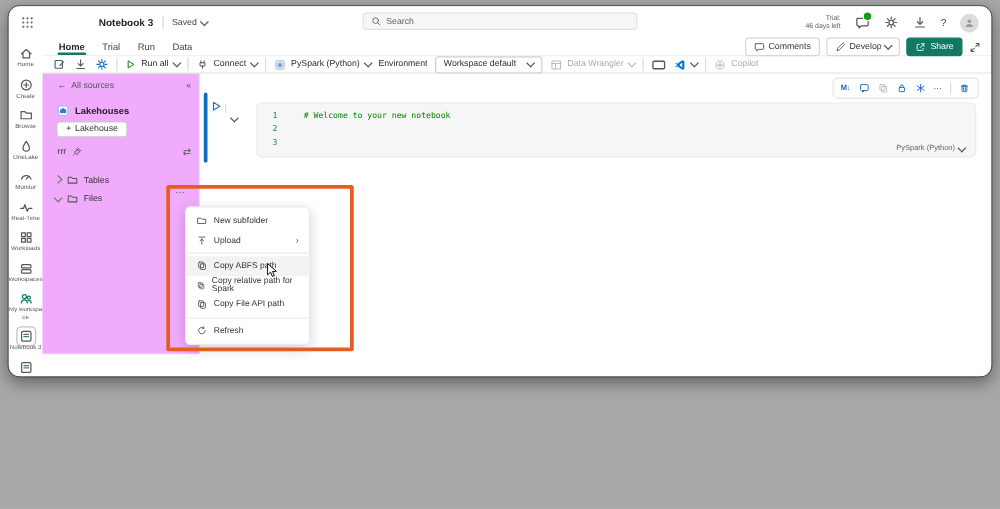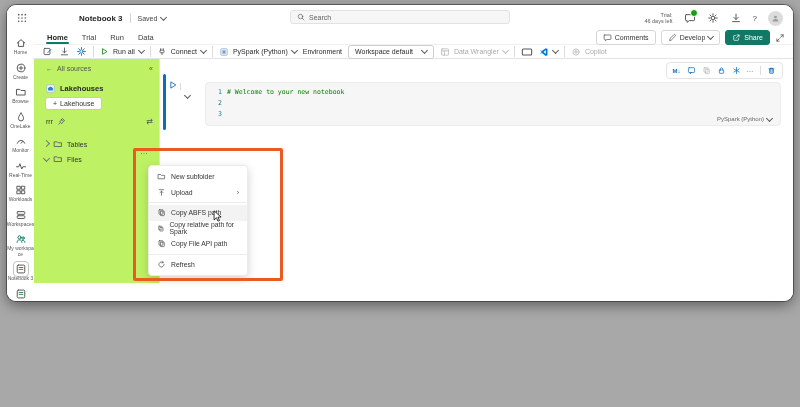--- a/index.html
+++ b/index.html
@@ -41,34 +41,34 @@
   .disabled .chev{border-color:#bfbfbf;}
   
   .rail{position:absolute;left:0;top:25px;width:27px;bottom:0;display:flex;flex-direction:column;align-items:center;padding-top:7px;box-sizing:border-box;background:#fff;}
   .ritem{display:flex;flex-direction:column;align-items:center;width:27px;margin-bottom:6px;flex:none;}
   .rlabel{font-size:5px;color:#585858;margin-top:1px;width:27px;display:flex;justify-content:center;overflow:hidden;text-align:center;line-height:5.5px;}
   .rlabel span{white-space:nowrap;}
   .rlabel.wrap span{white-space:normal;word-break:break-all;}
   .selbox{outline:1px solid #c2c2c2;outline-offset:1px;border-radius:2px;}
   .railmore{margin-top:auto;margin-bottom:10px;font-size:8px;color:#585858;letter-spacing:1px;}
   
-  .explorer{position:absolute;left:27px;top:54px;width:126px;bottom:18px;border-right:1px solid #e2e2e2;background:#bef264;box-sizing:border-box;font-size:7px;color:#333;}
+  .explorer{position:absolute;left:27px;top:54px;width:126px;bottom:18px;border-right:1px solid #e2e2e2;background:#f0abfc;box-sizing:border-box;font-size:7px;color:#333;}
   .exrow{position:absolute;display:flex;align-items:center;gap:4px;}
   .addbtn{position:absolute;left:11px;top:38px;border:1px solid #c8c8c8;border-radius:3px;padding:2px 7px;display:flex;align-items:center;gap:3px;font-size:7px;color:#333;background:#fff;}
   .exmore{position:absolute;left:106px;top:88px;font-size:8px;color:#555;letter-spacing:1px;}
   
   .editor{position:absolute;left:153px;top:54px;right:0;bottom:0;background:#fff;}
   .cellbar{position:absolute;left:3px;top:15px;width:3px;height:56px;background:#0F6CBD;border-radius:2px;}
   .minitb{position:absolute;right:10px;top:3px;height:15px;display:flex;align-items:center;gap:6px;border:1px solid #e4e4e4;border-radius:4px;background:#fff;padding:0 6px;}
   .mdglyph{font-size:6px;font-weight:700;color:#0F6CBD;}
   .cellmore{font-size:7px;color:#0F6CBD;letter-spacing:.5px;margin-top:-3px;}
   .codeblock{position:absolute;left:45px;top:23px;right:12px;height:44px;background:#f6f6f6;border:1px solid #ebebeb;border-radius:4px;padding-top:4px;box-sizing:border-box;}
   .cline{display:flex;font-family:"DejaVu Sans Mono",monospace;font-size:6.5px;line-height:11px;}
   .lnum{width:16px;text-align:right;color:#237893;flex:none;}
-  .ccode{margin-left:5px;color:#008000;white-space:pre;}
+  .ccode{margin-left:21px;color:#008000;white-space:pre;}
   .kernel{position:absolute;right:8px;bottom:3px;display:flex;align-items:center;gap:3px;font-size:6px;color:#666;}
   
   .ctxmenu{position:absolute;left:141px;top:160px;width:100px;background:#fff;border:1px solid #ececec;border-radius:4px;box-shadow:0 3px 10px rgba(0,0,0,.18);padding:3px 0;z-index:5;box-sizing:border-box;}
   .mi{height:15.5px;display:flex;align-items:center;gap:5px;padding:0 8px;font-size:6.8px;color:#333;position:relative;}
   .mi.hovered{background:#f3f3f3;}
   .msep{height:1px;background:#ececec;margin:2px 0;}
   .subchev{margin-left:auto;color:#555;font-size:7px;}
   .cursor{position:absolute;left:64px;top:5px;z-index:6;}
   
   .hilite{position:absolute;left:126px;top:143px;width:144px;height:127px;border:3px solid #EA5B22;border-radius:2px;z-index:9;pointer-events:none;}

